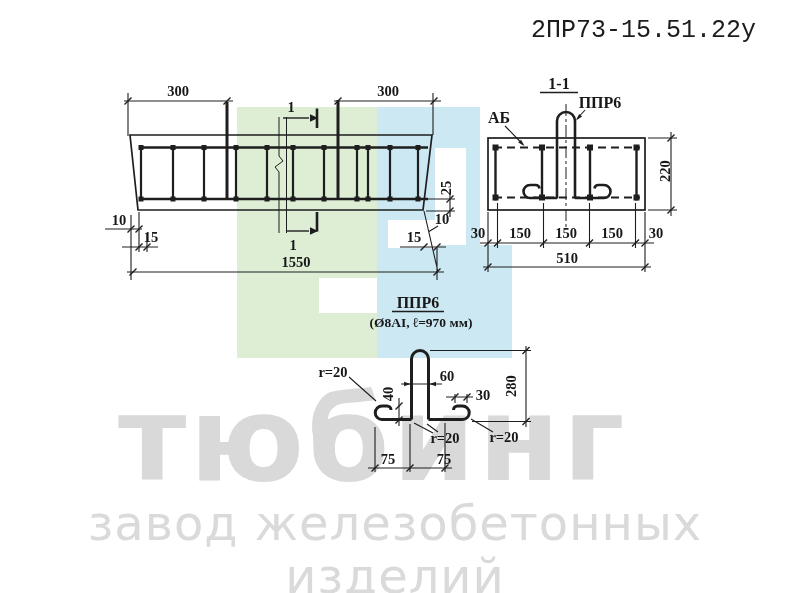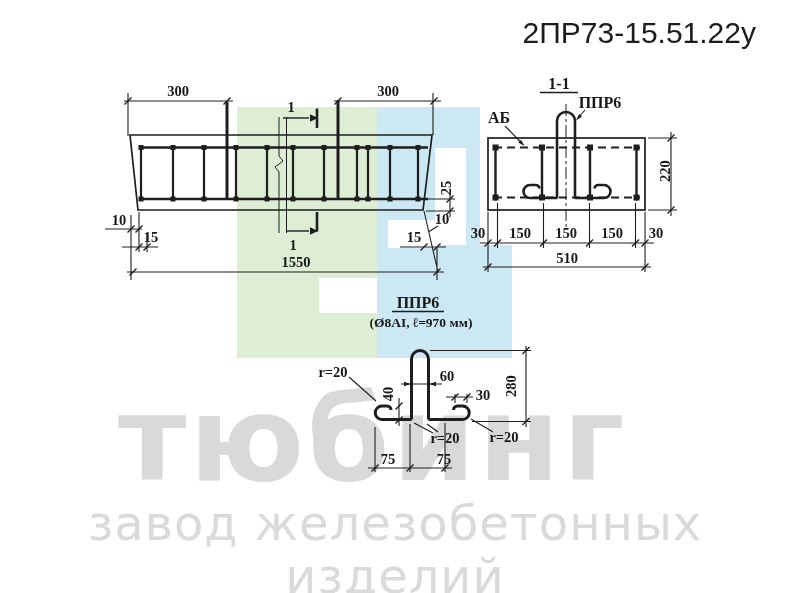--- a/index.html
+++ b/index.html
@@ -5,22 +5,22 @@
   html,body{margin:0;padding:0;background:#fff;}
   #stage{position:relative;width:790px;height:593px;background:#ffffff;overflow:hidden;
          font-family:"Liberation Sans",sans-serif;}
   .block{position:absolute;}
   .wm-big{position:absolute;left:118px;top:380px;width:540px;
           font-family:"DejaVu Sans",sans-serif;font-weight:bold;font-size:118px;line-height:1;
           letter-spacing:3px;color:#d9d9d9;z-index:2;}
   .wm-small{position:absolute;left:0;top:497px;width:790px;text-align:center;
           font-family:"DejaVu Sans",sans-serif;font-size:48px;line-height:1.1;
           letter-spacing:1px;color:#dadada;z-index:2;}
-  .doc-title{position:absolute;top:16px;right:34px;font-size:30px;color:#1c1c1e;z-index:4;
-          font-family:Liberation Sans, sans-serif;}
+  .doc-title{position:absolute;top:16px;right:34px;font-size:25px;color:#1c1c1e;z-index:4;
+          font-family:Liberation Mono, monospace;}
   svg{position:absolute;left:0;top:0;z-index:3;}
   svg text{fill:#181818;font-family:"Liberation Serif",serif;font-weight:bold;font-size:14.5px;}
   svg text.big{font-size:16px;}
   svg text.sub{font-size:13.5px;}
   .ln{stroke:#1e1e1e;fill:none;}
 </style>
 </head>
 <body>
 
 <div id="stage">

